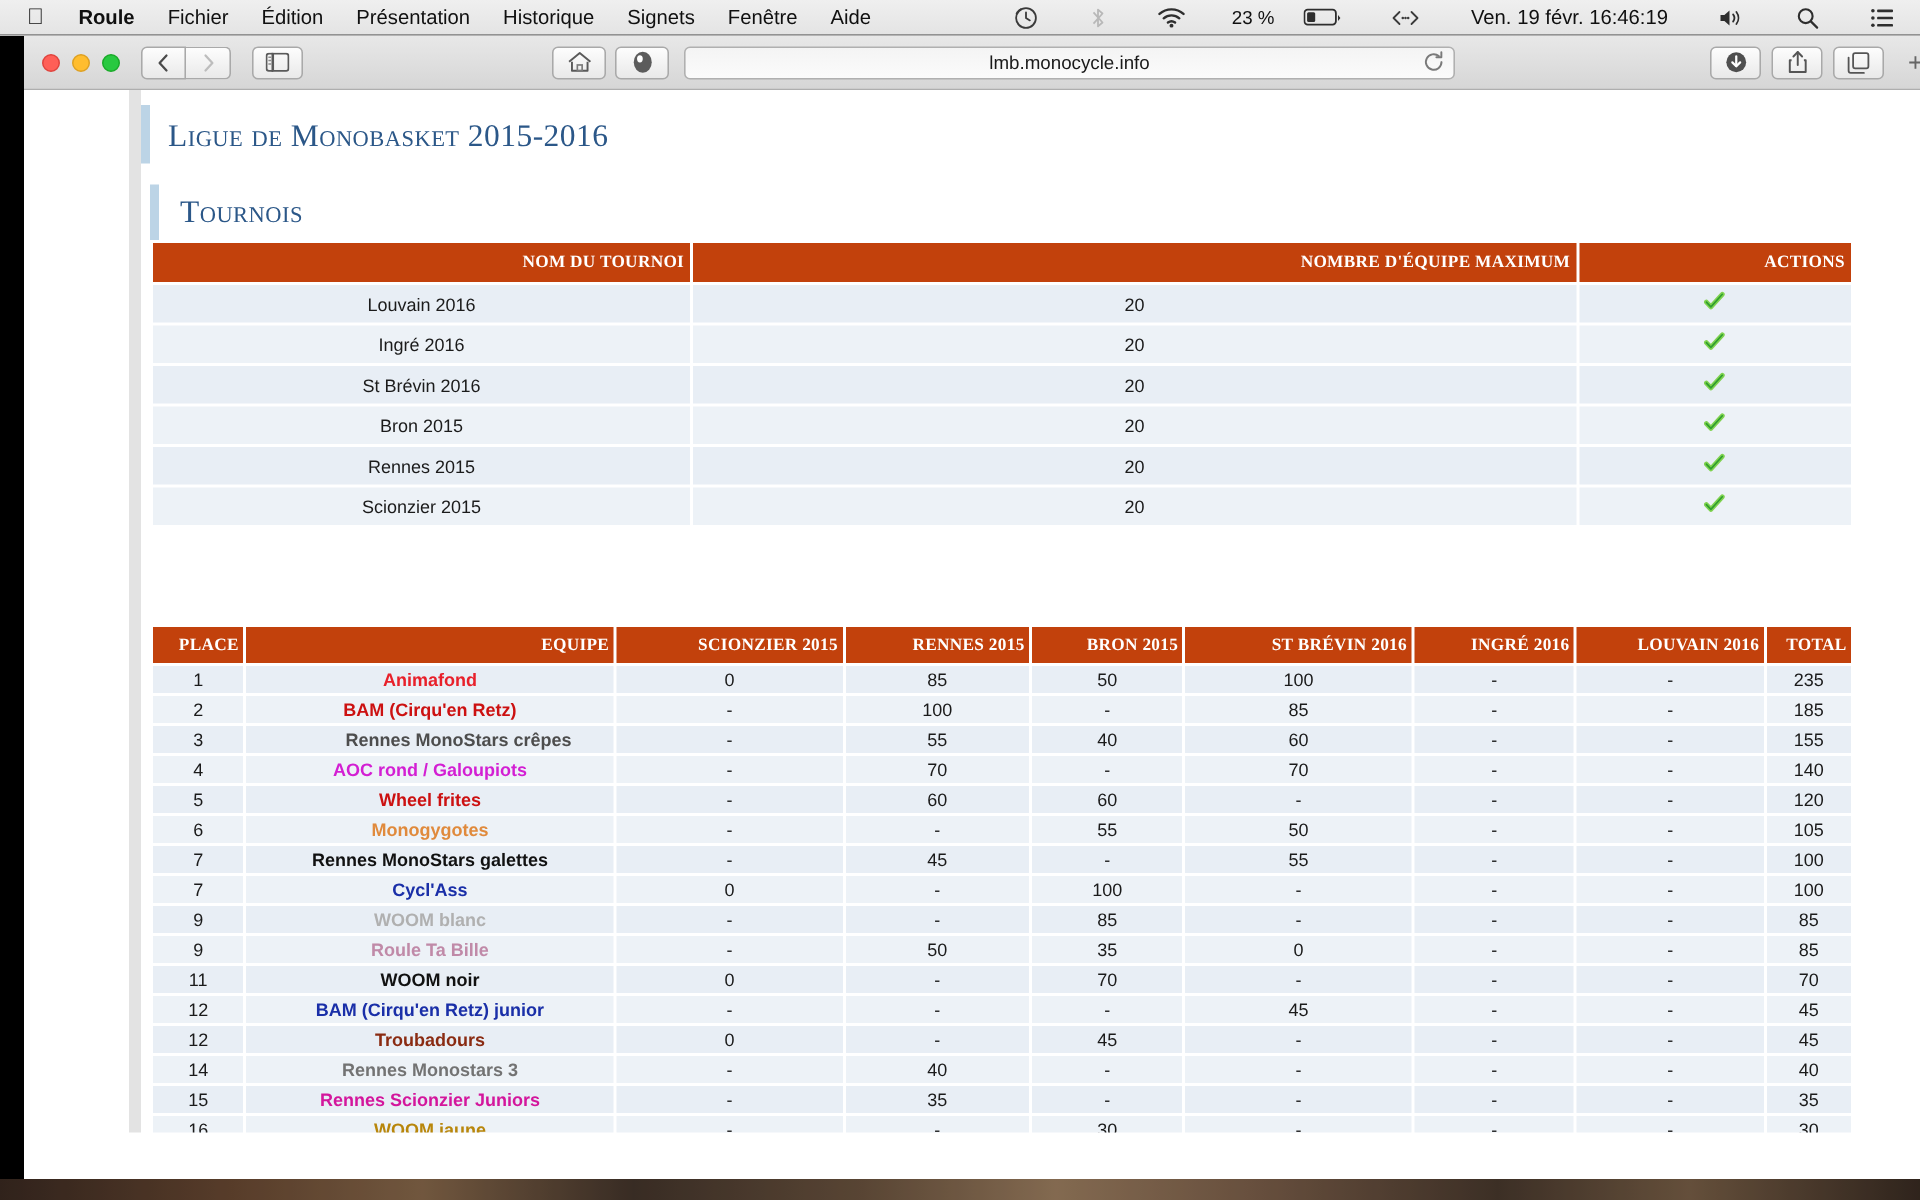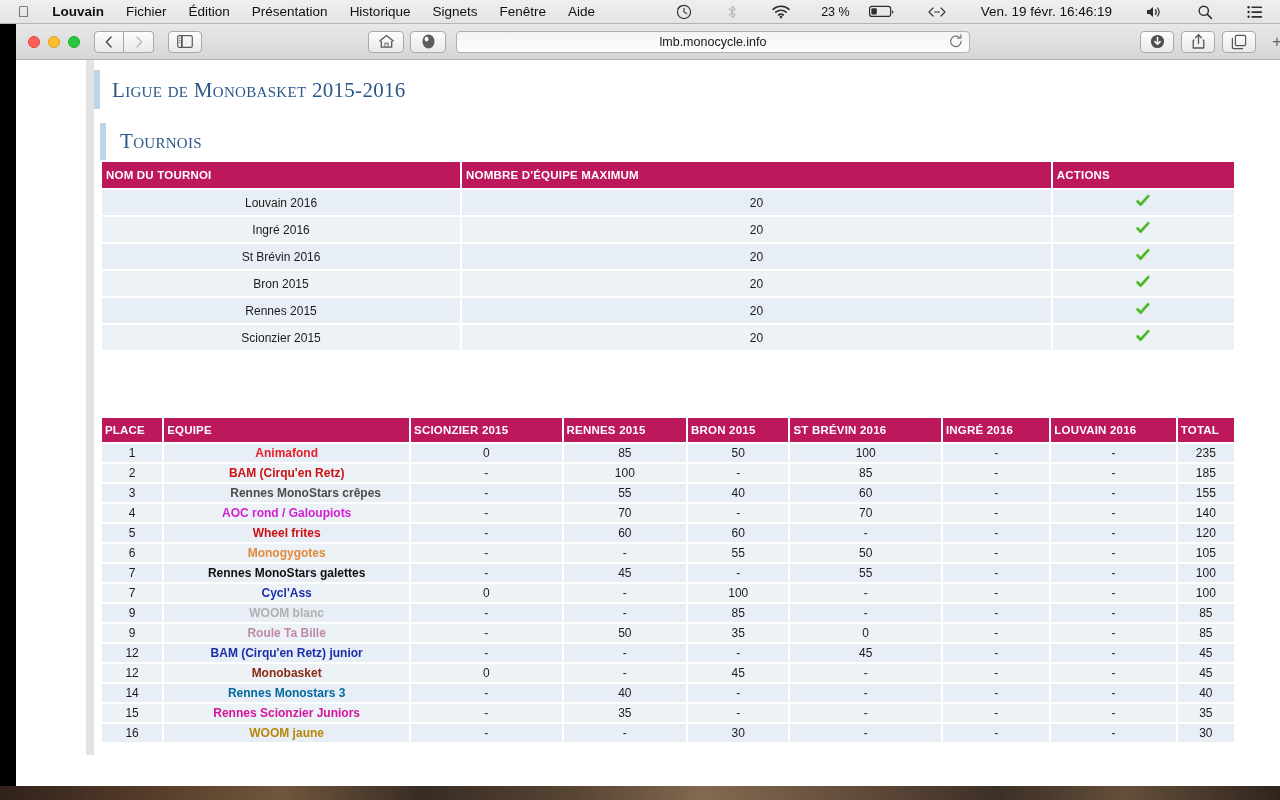--- a/index.html
+++ b/index.html
@@ -92,23 +92,23 @@
     font-variant: small-caps;
     font-weight: normal;
     border-left: 6px solid #bcd4e6;
   }
   h1.title { font-size: 21px; padding: 8px 0 6px 12px; margin-top: 10px; letter-spacing: .3px; }
   h2.sub   { font-size: 21px; padding: 6px 0 6px 14px; margin-left: 6px; letter-spacing: .3px; }
 
   
   table.tbl { border-collapse: separate; border-spacing: 2px 2px; width: 1136px; margin-left: 6px; }
   table.tbl thead th {
-    background: #be185d; color: #fff;
+    background: #c2410c; color: #fff;
     font-size: 11.5px; font-weight: bold; letter-spacing: .2px;
-    padding: 7px 4px; text-align: left; text-transform: uppercase;
+    padding: 7px 4px; text-align: right; text-transform: uppercase; font-family: Liberation Serif, serif;
   }
   table.tbl tbody td {
     background: #e8eef5; color: #1b1b1b;
     font-size: 12px; padding: 4px 4px; text-align: center;
     height: 19px;
   }
   table.tbl tbody tr:nth-child(even) td { background: #edf2f7; }
   .chk { display:inline-block; }
 
   #tournois-wrap { margin-top: 14px; }
@@ -131,21 +131,21 @@
     content: ""; position: absolute; left: 0; top: 0; width: 1280px; height: 14px;
     background: rgba(0,0,0,0.18);
   }
 </style>
 </head>
 <body>
 
 <div id="menubar">
   <div class="mb-left">
     <div class="mb-item mb-apple"></div>
-    <div class="mb-item bold">Louvain</div>
+    <div class="mb-item bold">Roule</div>
     <div class="mb-item">Fichier</div>
     <div class="mb-item">Édition</div>
     <div class="mb-item">Présentation</div>
     <div class="mb-item">Historique</div>
     <div class="mb-item">Signets</div>
     <div class="mb-item">Fenêtre</div>
     <div class="mb-item">Aide</div>
   </div>
   <div class="mb-right">
     <div class="mb-ico">
@@ -487,44 +487,55 @@
                 <td class="team" style="color: rgb(192, 138, 168);">Roule Ta Bille</td>
                 <td>-</td>
                 <td>50</td>
                 <td>35</td>
                 <td>0</td>
                 <td>-</td>
                 <td>-</td>
                 <td>85</td>
               </tr>
               <tr>
+                <td>11</td>
+                <td class="team" style="color: rgb(17, 17, 17);">WOOM noir</td>
+                <td>0</td>
+                <td>-</td>
+                <td>70</td>
+                <td>-</td>
+                <td>-</td>
+                <td>-</td>
+                <td>70</td>
+              </tr>
+              <tr>
                 <td>12</td>
                 <td class="team" style="color: rgb(26, 47, 168);">BAM (Cirqu'en Retz) junior</td>
                 <td>-</td>
                 <td>-</td>
                 <td>-</td>
                 <td>45</td>
                 <td>-</td>
                 <td>-</td>
                 <td>45</td>
               </tr>
               <tr>
                 <td>12</td>
-                <td class="team" style="color: rgb(138, 43, 18);">Monobasket</td>
+                <td class="team" style="color: rgb(138, 43, 18);">Troubadours</td>
                 <td>0</td>
                 <td>-</td>
                 <td>45</td>
                 <td>-</td>
                 <td>-</td>
                 <td>-</td>
                 <td>45</td>
               </tr>
               <tr>
                 <td>14</td>
-                <td class="team" style="color: #0369a1;">Rennes Monostars 3</td>
+                <td class="team" style="color: #737373;">Rennes Monostars 3</td>
                 <td>-</td>
                 <td>40</td>
                 <td>-</td>
                 <td>-</td>
                 <td>-</td>
                 <td>-</td>
                 <td>40</td>
               </tr>
               <tr>
                 <td>15</td>

